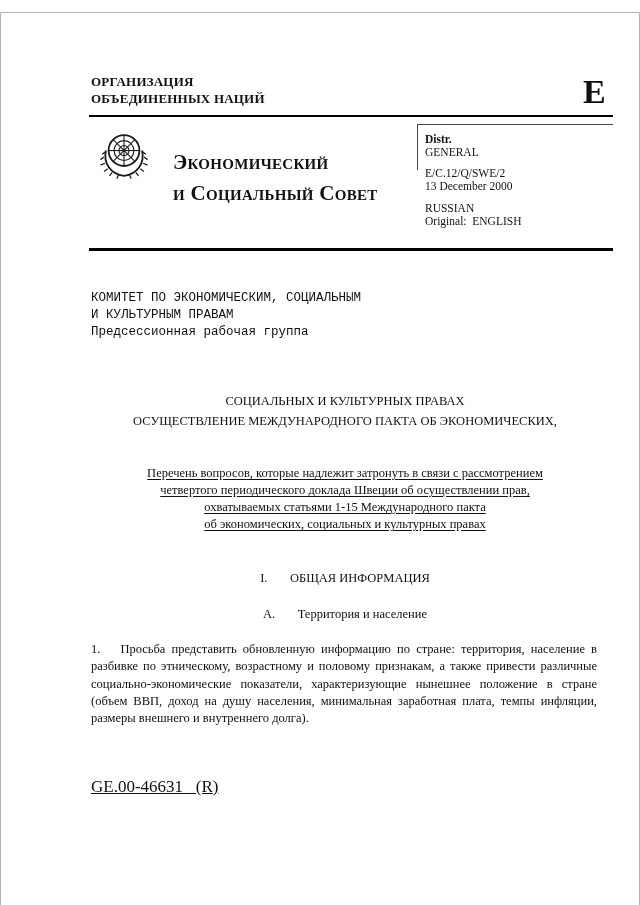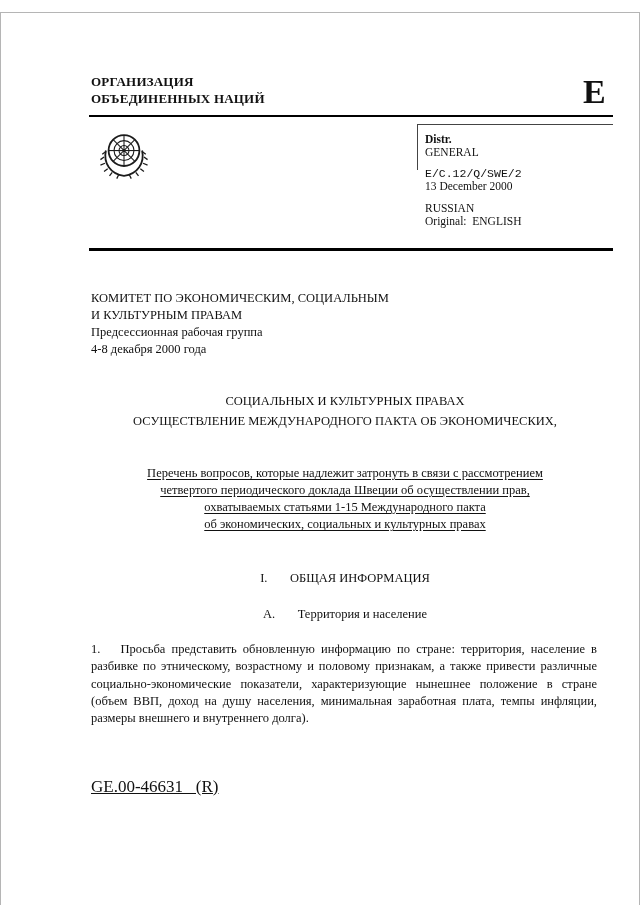--- a/index.html
+++ b/index.html
@@ -42,29 +42,29 @@
     left: 172px; top: 134px;
     font-size: 21px; font-weight: bold;
     font-variant: small-caps;
     line-height: 31px;
     letter-spacing: 0.3px;
   }
 
   .distr-block div { position: absolute; left: 424px; font-size: 11.5px; line-height: 13px; white-space: pre; }
   .d-distr    { top: 120px; font-weight: bold; }
   .d-general  { top: 133px; }
-  .d-symbol   { top: 154px; font-family: Liberation Mono, monospace; }
+  .d-symbol   { top: 154px; }
   .d-date     { top: 167px; }
   .d-lang     { top: 189px; }
   .d-orig     { top: 202px; }
 
   
   .committee {
     left: 90px; top: 277px;
-    font-size: 12.5px; line-height: 17px;
+    font-size: 12.5px; line-height: 17px; font-family: Liberation Mono, monospace;
   }
   .center-col {
     left: 88px; width: 512px;
     text-align: center;
     font-size: 12.5px;
   }
   .title-block { top: 378px; line-height: 20px; }
   .subtitle-block { top: 452px; line-height: 17px; }
   .subtitle-block div { text-decoration: underline; text-underline-offset: 2px; }
   .section-heading { top: 558px; text-align: center; }
@@ -113,37 +113,40 @@
         <line x1="32" y1="9" x2="32" y2="43" stroke-width="1.2"></line>
         <line x1="20" y1="14" x2="44" y2="38" stroke-width="1.2"></line>
         <line x1="44" y1="14" x2="20" y2="38" stroke-width="1.2"></line>
         <path d="M12,26 C9,40 17,52 32,54 C47,52 55,40 52,26" stroke-width="2"></path>
         <path d="M12,27 l-4,3 M10,33 l-4,3 M11,40 l-5,2 M14,46 l-4,3 M19,50 l-3,4 M26,53 l-2,4" stroke-width="1.4"></path>
         <path d="M52,27 l4,3 M54,33 l4,3 M53,40 l5,2 M50,46 l4,3 M45,50 l3,4 M38,53 l2,4" stroke-width="1.4"></path>
       </g>
     </svg>
   </div>
 
+  <div class="abs council">
+    <div>Экономический</div>
+    <div>и Социальный Совет</div>
+  </div>
 
   <div class="distr-block">
     <div class="d-distr">Distr.</div>
     <div class="d-general">GENERAL</div>
     <div class="d-symbol">E/C.12/Q/SWE/2</div>
     <div class="d-date">13 December 2000</div>
     <div class="d-lang">RUSSIAN</div>
     <div class="d-orig">Original:  ENGLISH</div>
   </div>
 
   <div class="abs rule bottom-rule"></div>
 
   <div class="abs committee">
     <div>КОМИТЕТ ПО ЭКОНОМИЧЕСКИМ, СОЦИАЛЬНЫМ</div>
     <div>И КУЛЬТУРНЫМ ПРАВАМ</div>
     <div>Предсессионная рабочая группа</div>
-    <div>4-8 декабря 2000 года</div>
   </div>
 
   <div class="abs center-col title-block">
     <div>СОЦИАЛЬНЫХ И КУЛЬТУРНЫХ ПРАВАХ</div>
     <div>ОСУЩЕСТВЛЕНИЕ МЕЖДУНАРОДНОГО ПАКТА ОБ ЭКОНОМИЧЕСКИХ,</div>
   </div>
 
   <div class="abs center-col subtitle-block">
     <div>Перечень вопросов, которые надлежит затронуть в связи с рассмотрением</div>
     <div>четвертого периодического доклада Швеции об осуществлении прав,</div>

